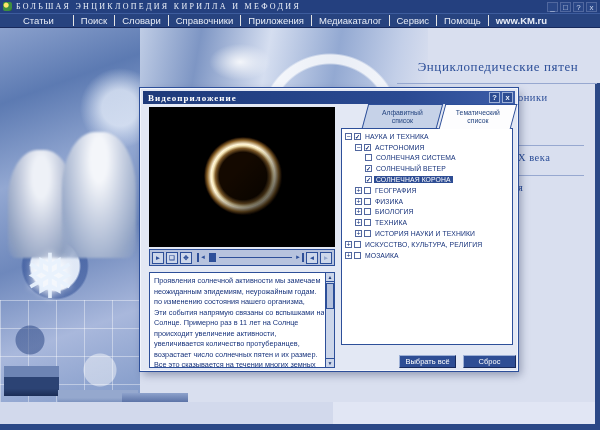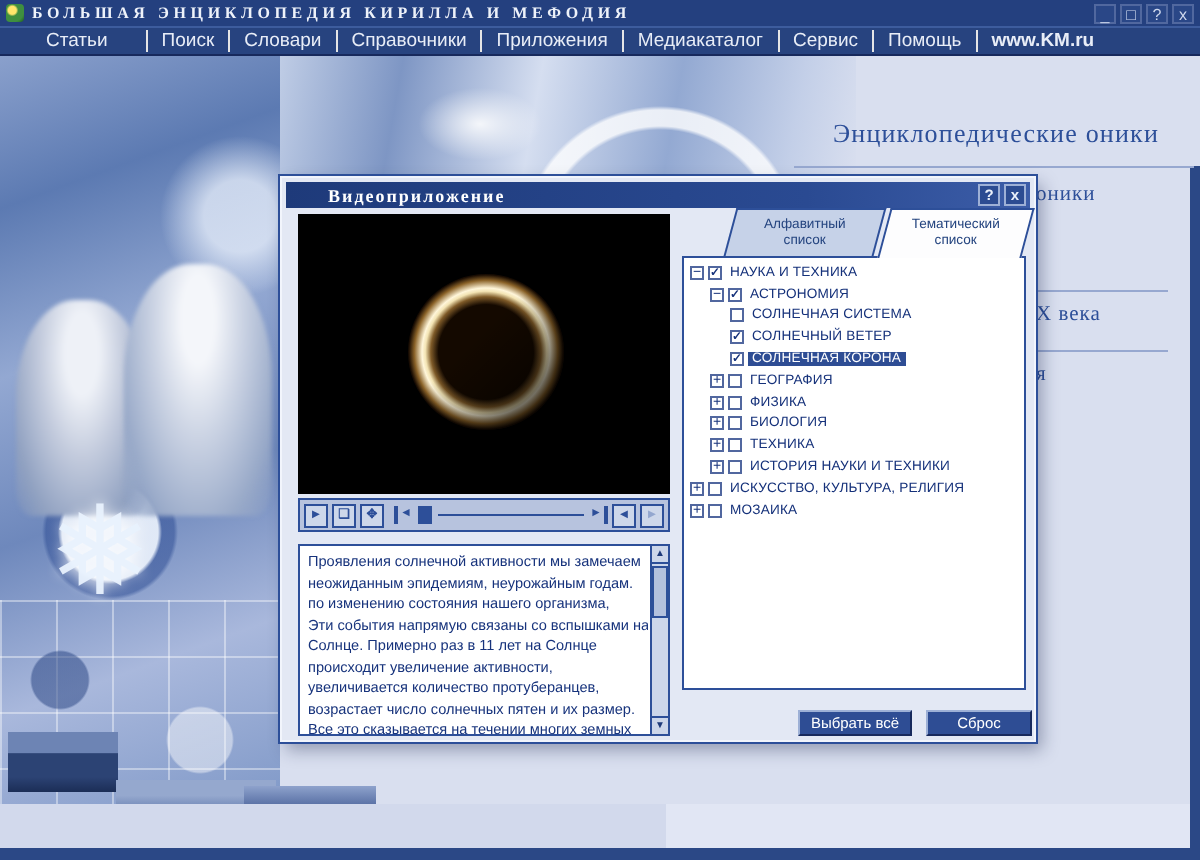--- a/index.html
+++ b/index.html
@@ -5,21 +5,21 @@
   *{box-sizing:border-box;margin:0;padding:0}
   html,body{background:#9aa7c8}
   #root{position:relative;width:600px;height:430px;overflow:hidden;
         background:#d9dfef;font-family:"Liberation Sans",sans-serif}
 
   
   #titlebar{position:absolute;left:0;top:0;width:600px;height:13px;background:#24407f;
             display:flex;align-items:center;padding:0 3px}
   #appicon{width:9px;height:9px;border-radius:2px;margin-right:4px;flex:none;
            background:radial-gradient(circle at 35% 35%, #ffe66b 0 2px, #3f8f3f 3px 70%, #1d5c1d 100%)}
-  #apptitle{flex:1;font-family:"Liberation Serif",serif;font-weight:bold;font-size:8px;
+  #apptitle{flex:1;font-family:"Liberation Serif",serif;font-weight:normal;font-size:8px;
             letter-spacing:2.3px;color:#eef2fa;white-space:nowrap;overflow:hidden}
   .wctl{font-size:8px;line-height:9px;color:#cfd9ee;width:11px;height:10px;text-align:center;
         border:1px solid #51689f;margin-left:2px;background:#2a4787;cursor:default}
 
   
   #menubar{position:absolute;left:0;top:13px;width:600px;height:15px;background:#27437f;
            border-top:1px solid #3d5c9d;border-bottom:1px solid #17295c;
            display:flex;align-items:center;color:#e8edf7;font-size:9.5px}
   .mi{display:flex;align-items:center;padding:0 7px;border-left:1px solid #e5e5e5;white-space:nowrap}
   .mi:first-child{border-left:none;margin-left:16px;margin-right:12px}
@@ -73,21 +73,21 @@
   .frag{position:absolute;font-family:"Liberation Serif",serif;font-size:10.5px;color:#2d4f99;letter-spacing:.5px}
   #frag0{left:518px;top:92px}
   #frag1{left:518px;top:152px}
   #frag2{left:518px;top:182px}
 
   
   #dialog{position:absolute;left:140px;top:88px;width:378px;height:283px;background:#e3e8f4;
     border:1px solid #f2f5fc;box-shadow:0 0 0 1px #2d4f99, 3px 4px 8px rgba(18,30,70,.35)}
   #dlg-titlebar{position:absolute;left:2px;top:2px;right:2px;height:13px;
     background:linear-gradient(90deg,#1e3a7a 0%,#2a4a92 70%,#3c5da8 100%);
-    display:flex;align-items:center;padding:0 2px 0 21px}
+    display:flex;align-items:center;padding:0 2px 0 5px}
   #dlg-title{flex:1;font-family:"Liberation Serif",serif;font-weight:bold;font-size:9px;
     letter-spacing:1px;color:#fff;white-space:nowrap}
   .dctl{width:11px;height:11px;margin-left:2px;background:#2c4c92;border:1px solid #9db0d6;
     color:#eaf0fa;font-size:7.5px;line-height:9px;text-align:center;font-weight:bold;cursor:default}
 
   
   #video{position:absolute;left:8px;top:18px;width:186px;height:140px;background:#000;overflow:hidden}
   #eclipse{position:absolute;left:55px;top:30px;width:78px;height:78px;border-radius:50%;
     background:radial-gradient(circle, #140900 0 43%, #7e5a28 50%, #f3e4b4 55%, #fff6da 58%, #8a6228 65%, rgba(90,45,10,.28) 70%, rgba(20,8,0,0) 78%)}
   #eclipse::after{content:"";position:absolute;inset:0;border-radius:50%;
@@ -175,21 +175,21 @@
     <div id="sqgrid"></div>
     <div id="tank"></div>
     <div id="bldg"></div>
   </div>
   <div id="tile-b"></div>
   <div id="band"></div>
   <div id="band2"></div>
   <div id="border-bottom"></div>
   <div id="border-right"></div>
 
-  <div id="bg-heading">Энциклопедические оники</div>
+  <div id="bg-heading">Энциклопедические пятен</div>
   <div class="bg-hr" id="hr1"></div>
   <span class="frag" id="frag0">оники</span>
   <div class="bg-hr" id="hr2"></div>
   <span class="frag" id="frag1">X века</span>
   <div class="bg-hr" id="hr3"></div>
   <span class="frag" id="frag2">я</span>
 
   <div id="dialog">
     <div id="dlg-titlebar">
       <div id="dlg-title">Видеоприложение</div>

